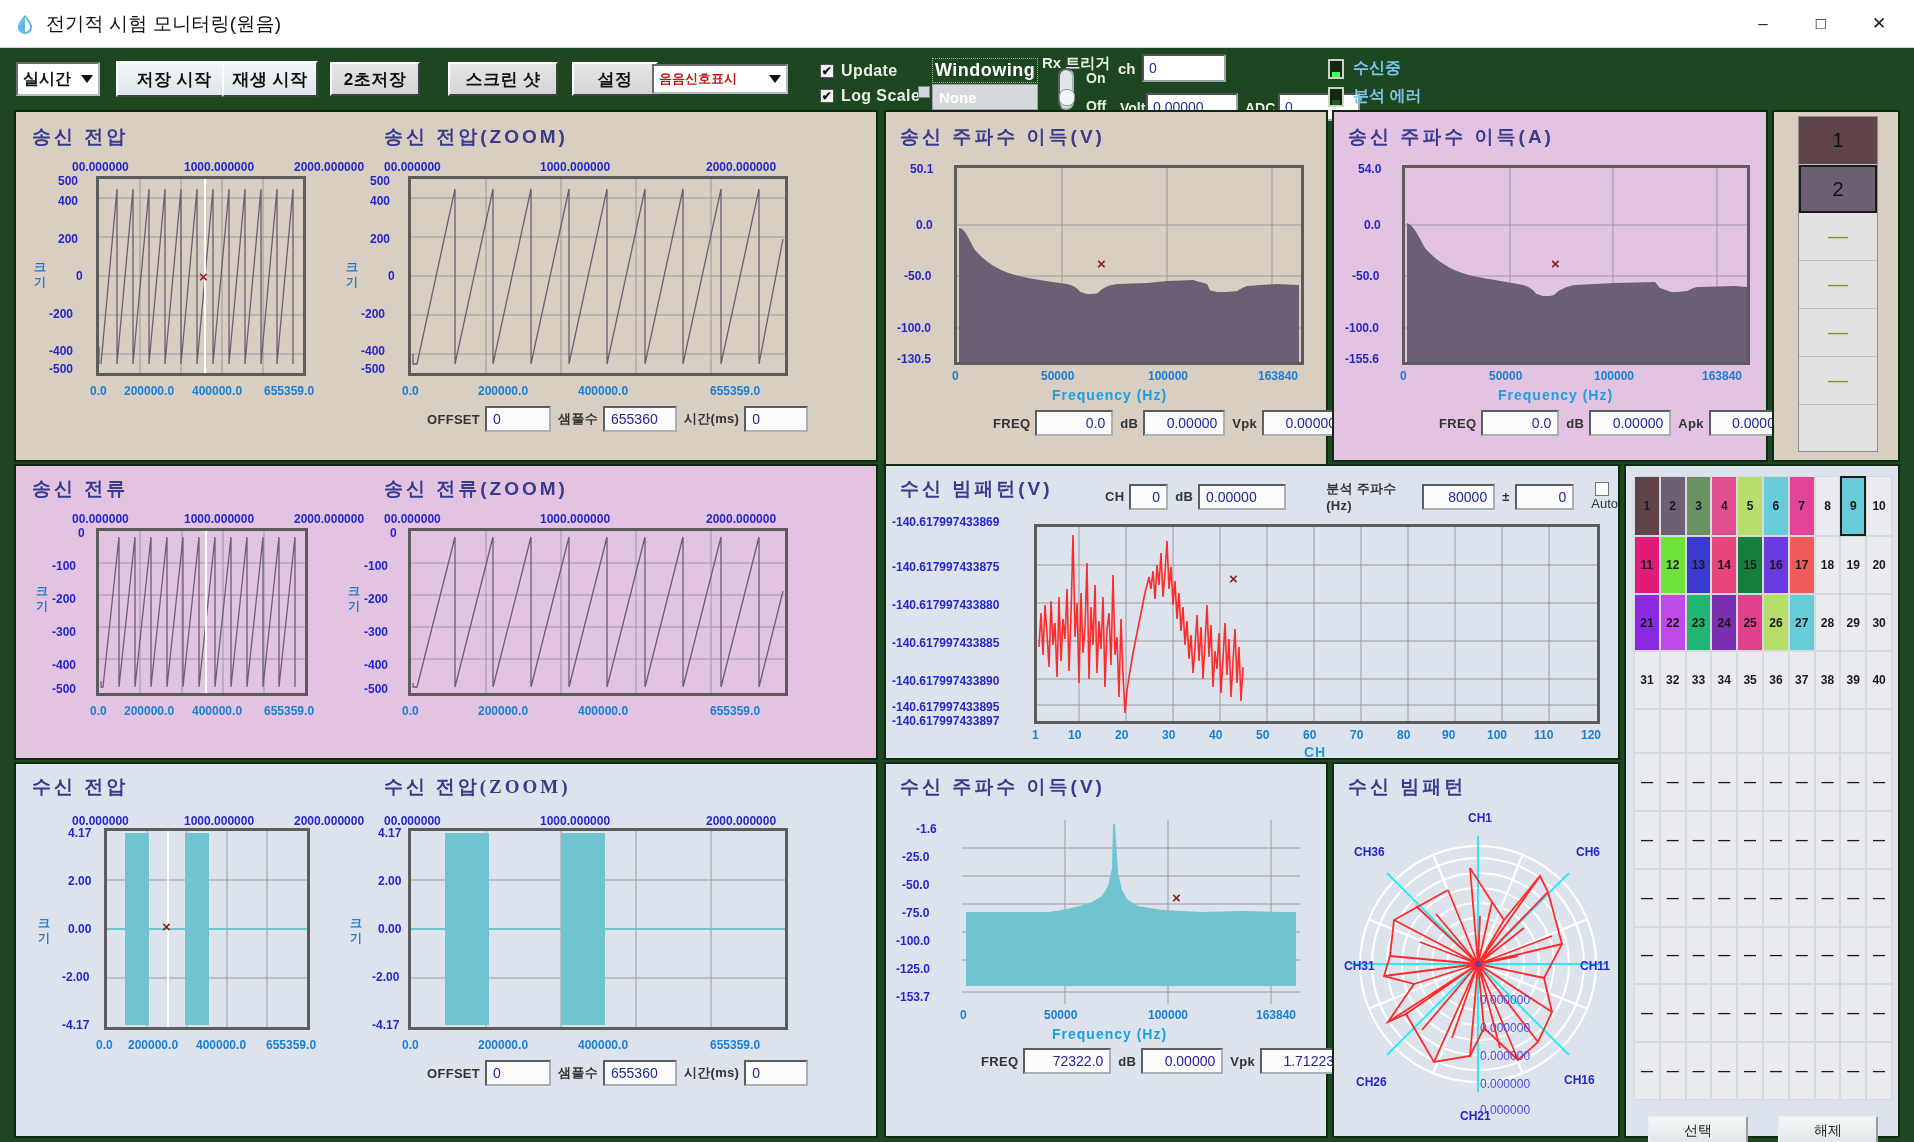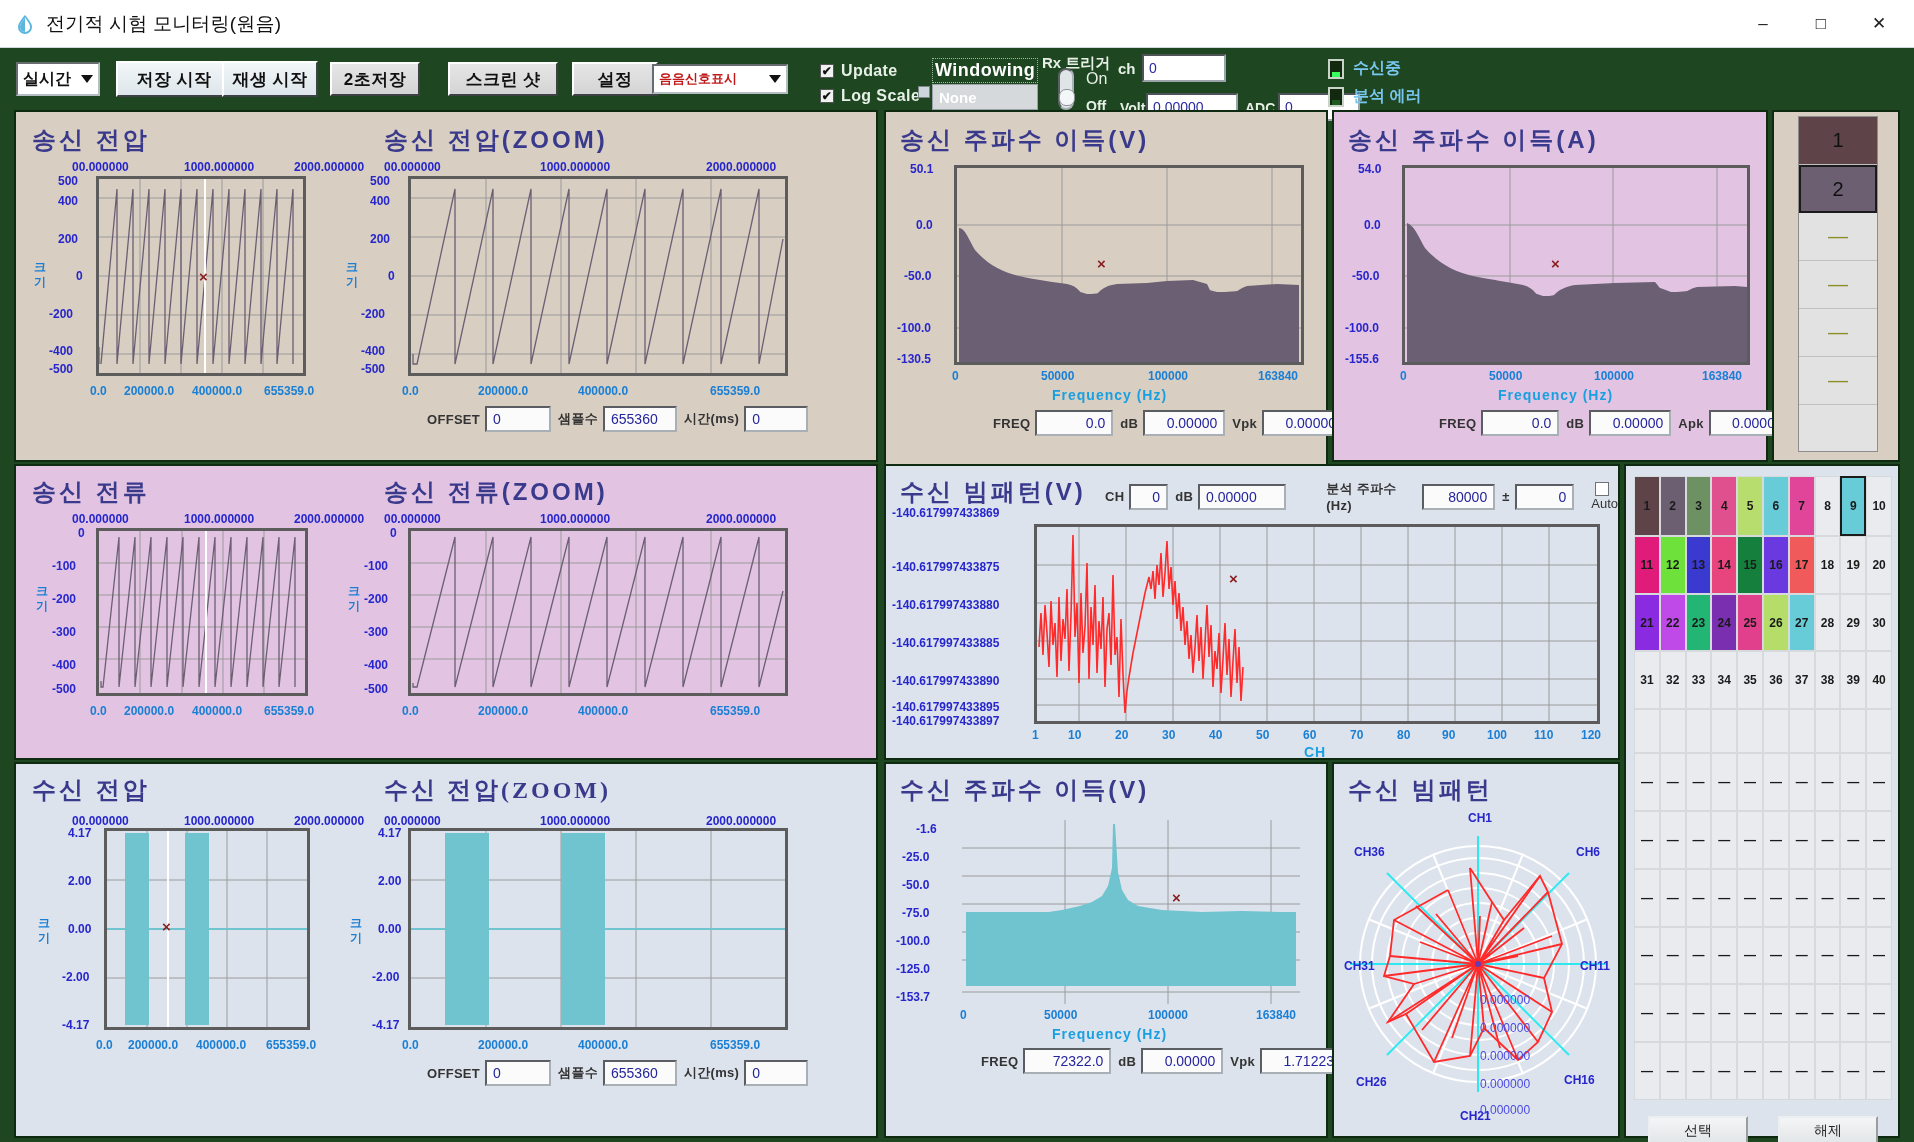--- a/index.html
+++ b/index.html
@@ -61,21 +61,21 @@
   .led i{ display:block;height:5px;background:#39ff5e;margin:11px 2px 0 2px; }
   .slider-track{
     width:16px;height:42px;background:#dfe4e7;border:2px inset #aab2b8;border-radius:8px;
     position:relative;
   }
   .slider-knob{ position:absolute;left:-1px;bottom:2px;width:16px;height:17px;background:#f4f7f8;border:1px solid #8a9298;border-radius:7px;}
   
   .workspace{ position:absolute; left:0; top:110px; width:1914px; height:1032px; }
   .panel{ position:absolute; border:2px solid #0e2a10; }
   .p-title{
-    position:absolute; font-size:24px; font-weight:700; color:#3a3a8c; letter-spacing:3px;
+    position:absolute; font-size:19px; font-weight:700; color:#3a3a8c; letter-spacing:3px;
   }
   .axis-txt{ position:absolute; font-size:12px; color:#2626cc; font-weight:700; white-space:nowrap;}
   .axis-txt.cy{ color:#1a7fd4; }
   .axis-lbl{ position:absolute; font-size:14px; font-weight:700; color:#1aa0e0; letter-spacing:1px;}
   .plotbox{ position:absolute; border:3px solid #5c5c5c; background:transparent; overflow:hidden; }
   .xmark{ position:absolute; color:#8b2020; font-size:15px; font-weight:700; line-height:1;}
   .readout{ position:absolute; display:flex; align-items:center; font-size:13px; color:#333; }
   .readout .rl{ margin:0 5px 0 7px; color:#333; font-weight:700; letter-spacing:.3px;}
   .readout .rv{
     background:#fbfbfb;border:2px inset #a8b0b6;color:#24249c;font-size:14px;
@@ -154,21 +154,21 @@
   <div class="tb-abs windowing-lab" style="left:932px;top:10px;">Windowing</div>
   <div class="tb-abs" style="left:918px;top:38px;width:12px;height:12px;background:#cfd6db;border:1px solid #7d868c;"></div>
   <div class="tb-abs" style="left:932px;top:36px;width:106px;height:26px;background:#d6d9db;border:1px solid #9aa2a8;display:flex;align-items:center;padding-left:6px;font-size:15px;color:#fff;font-weight:700;">
     <span>None</span>
   </div>
 
   <div class="tb-abs" style="left:1042px;top:6px;font-size:15px;font-weight:700;color:#e6f0e6;">Rx 트리거</div>
   <div class="tb-abs slider-track" style="left:1058px;top:20px;">
     <span class="slider-knob"></span>
   </div>
-  <div class="tb-abs" style="left:1086px;top:22px;font-size:16px;font-weight:400;color:#e6f0e6;">On</div>
+  <div class="tb-abs" style="left:1086px;top:22px;font-size:14px;font-weight:700;color:#e6f0e6;">On</div>
   <div class="tb-abs" style="left:1086px;top:50px;font-size:14px;font-weight:700;color:#e6f0e6;">Off</div>
 
   <div class="tb-abs" style="left:1118px;top:12px;font-size:15px;font-weight:700;color:#e6f0e6;">ch</div>
   <div class="tb-abs fld" style="left:1142px;top:6px;width:84px;height:28px;">0</div>
 
   <div class="tb-abs" style="left:1120px;top:52px;font-size:14px;font-weight:700;color:#e6f0e6;">Volt</div>
   <div class="tb-abs fld" style="left:1146px;top:45px;width:92px;height:28px;">0.00000</div>
   <div class="tb-abs" style="left:1245px;top:52px;font-size:14px;font-weight:700;color:#e6f0e6;">ADC</div>
   <div class="tb-abs fld" style="left:1278px;top:45px;width:82px;height:28px;">0</div>
 
@@ -466,21 +466,21 @@
       <span class="rl" style="margin-left:40px;">분석 주파수(Hz)</span>
       <span class="rv" style="width:76px;">80000</span>
       <span class="rl">±</span>
       <span class="rv" style="width:62px;">0</span>
       <span style="margin-left:12px;display:flex;align-items:center;flex-direction:column;">
         <span style="width:14px;height:14px;border:1px solid #6d7378;background:#fff;display:inline-block;"></span>
         <span style="margin-left:5px;font-size:13px;color:#333;">Auto</span>
       </span>
     </div>
 
-    <div class="axis-txt" style="left:6px;top:40px;">-140.617997433869</div>
+    <div class="axis-txt" style="left:6px;top:49px;">-140.617997433869</div>
     <div class="axis-txt" style="left:6px;top:94px;">-140.617997433875</div>
     <div class="axis-txt" style="left:6px;top:132px;">-140.617997433880</div>
     <div class="axis-txt" style="left:6px;top:170px;">-140.617997433885</div>
     <div class="axis-txt" style="left:6px;top:208px;">-140.617997433890</div>
     <div class="axis-txt" style="left:6px;top:234px;">-140.617997433895</div>
     <div class="axis-txt" style="left:6px;top:248px;">-140.617997433897</div>
 
     <div class="plotbox" style="left:148px;top:58px;width:566px;height:200px;">
       <svg width="560" height="194" viewBox="0 0 560 194">
         <rect width="560" height="194" fill="#dde3ed"></rect>

